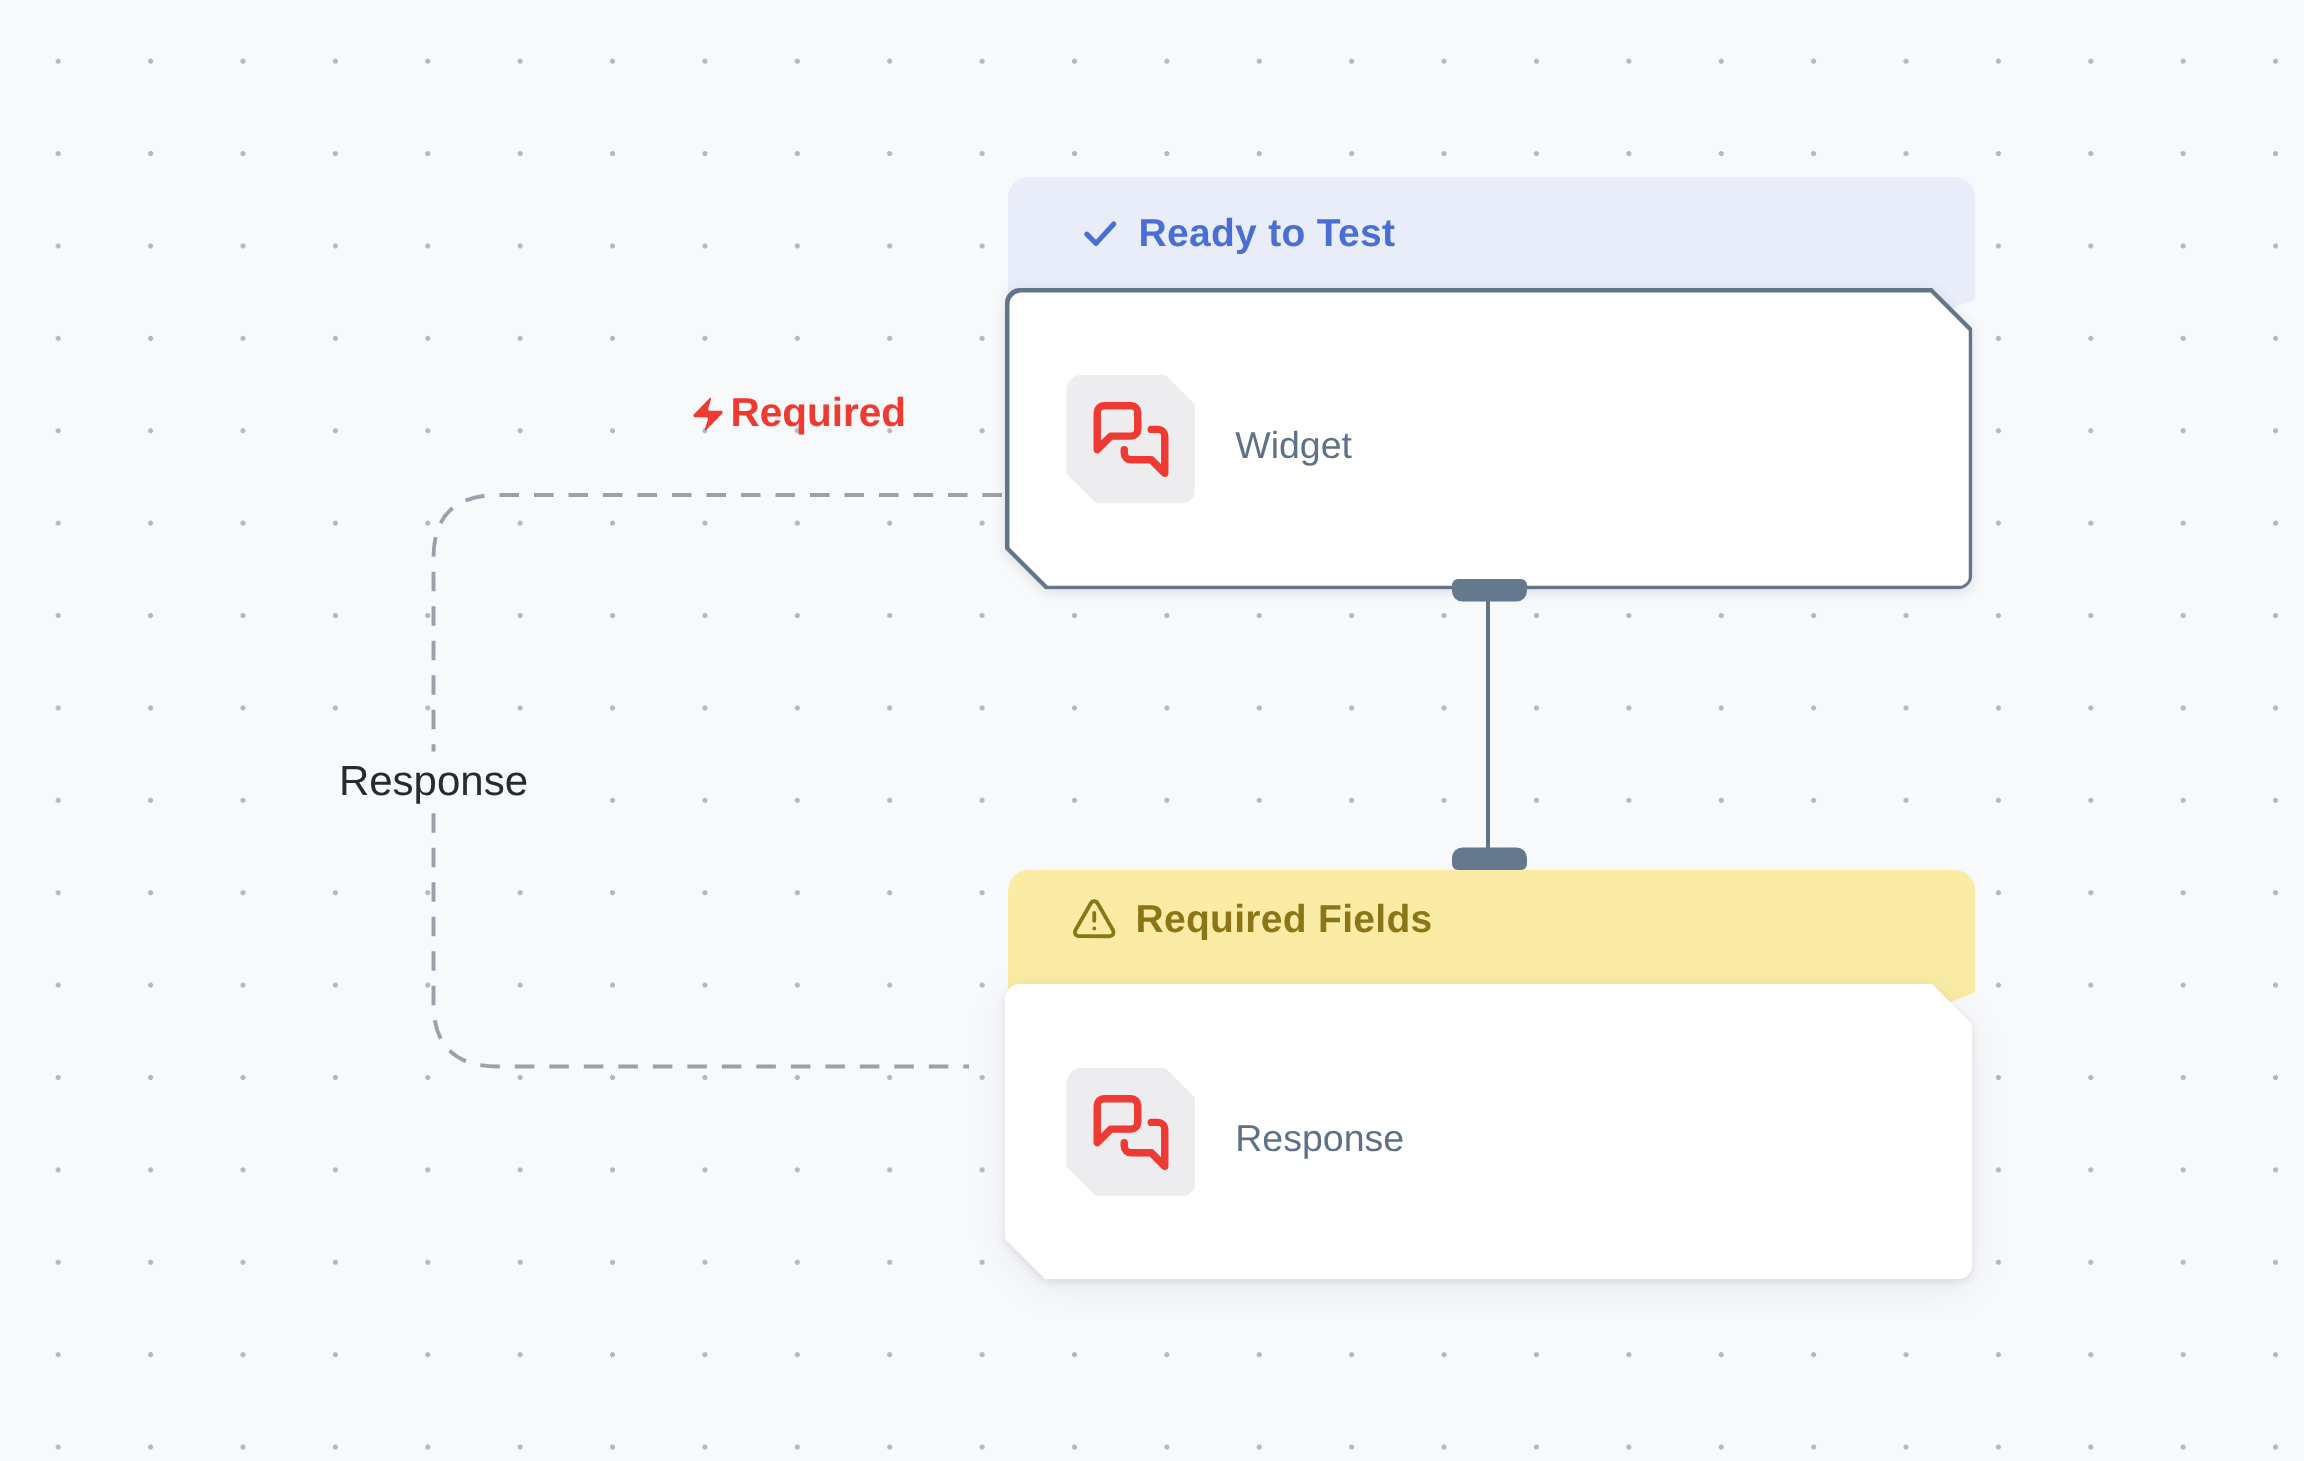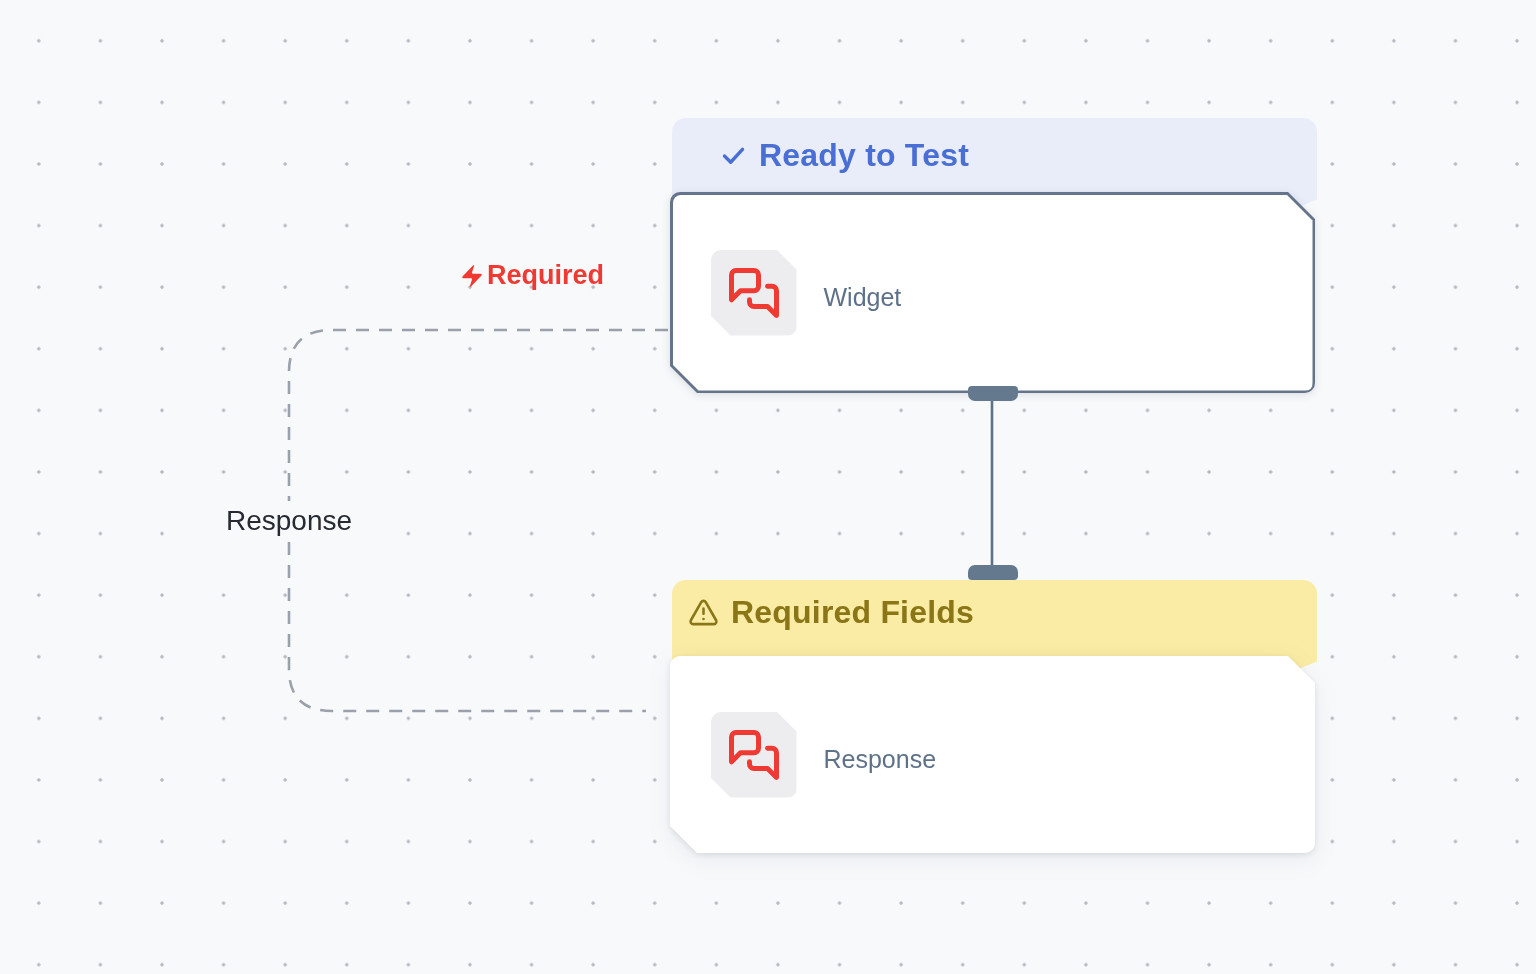--- a/index.html
+++ b/index.html
@@ -22,22 +22,22 @@
   .node-header{
     position:absolute;left:2px;top:0;width:645px;height:110px;
     border-radius:14px;
     clip-path:polygon(0 0,100% 0,100% 74%,89% 100%,0 100%);
     display:flex;align-items:flex-start;
   }
   .node-header .header-inner{
     height:74px;display:flex;align-items:center;gap:12px;
   }
   .node1 .header-inner{padding-left:48px;}
-  .node2 .header-inner{padding-left:16px;height:64px;}
-  .node-header .badge-label{font-size:32px;font-weight:700;letter-spacing:.2px;}
+  .node2 .header-inner{padding-left:42px;height:64px;}
+  .node-header .badge-label{font-size:26px;font-weight:700;letter-spacing:.2px;}
   .node1 .node-header{background:#e9edf9;}
   .node1 .badge-label{color:#4a6fd4;}
   .node2 .node-header{background:#faeca4;}
   .node2 .badge-label{color:#8a7517;}
 
   .card-wrap{position:absolute;left:0;width:645px;height:201px;}
   .node1 .card-wrap{top:74px;filter:drop-shadow(0 2px 4px rgba(15,23,42,.12));}
   .node2 .card-wrap{top:76px;height:197px;
     filter:drop-shadow(0 2px 3px rgba(15,23,42,.10)) drop-shadow(0 6px 12px rgba(15,23,42,.06));}
   .card-border{

